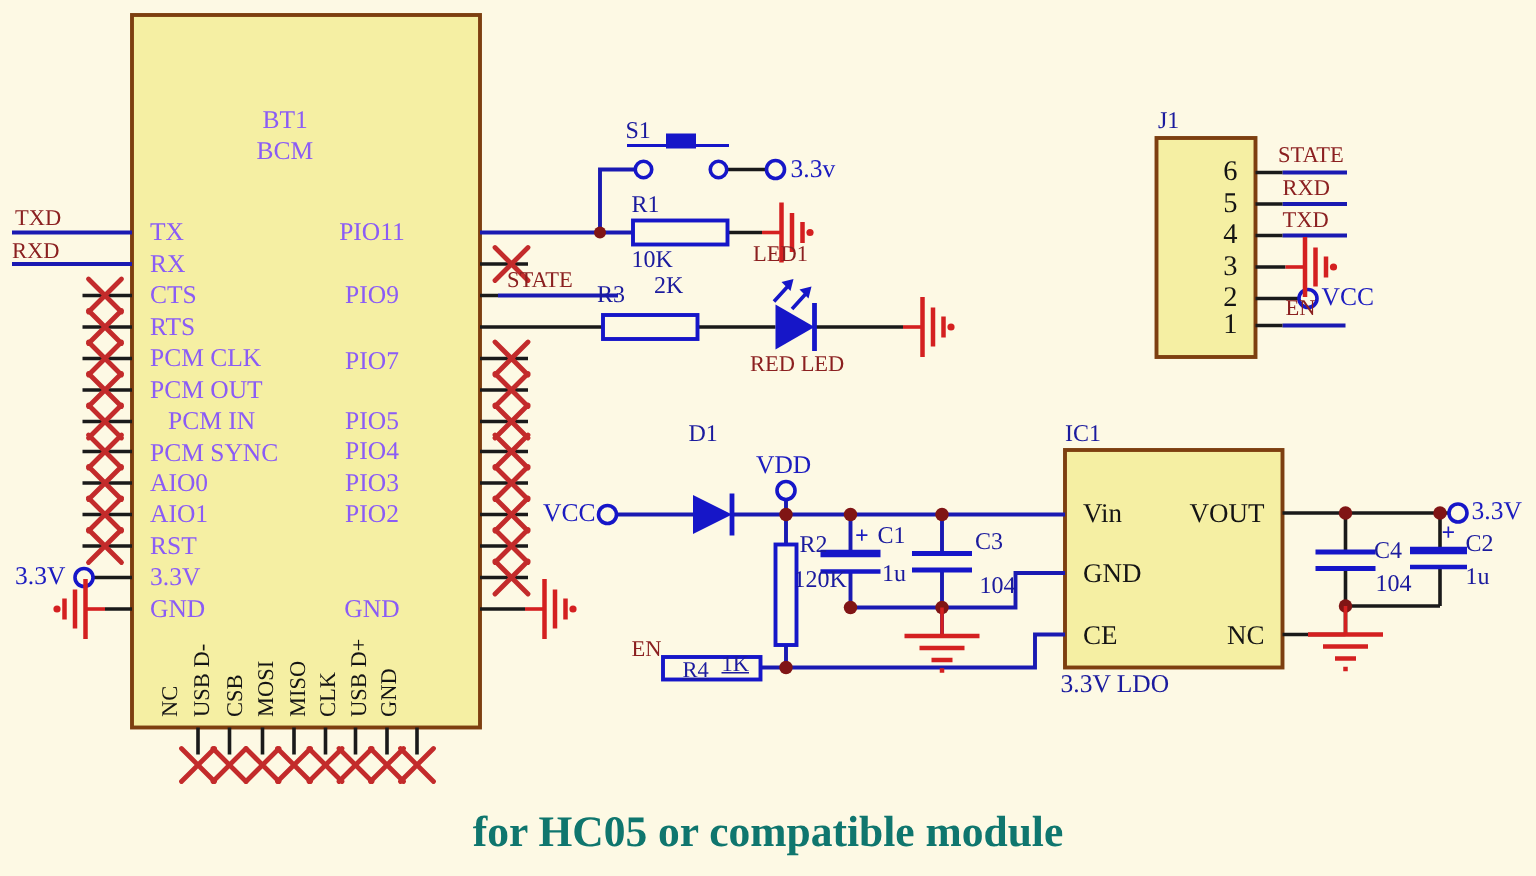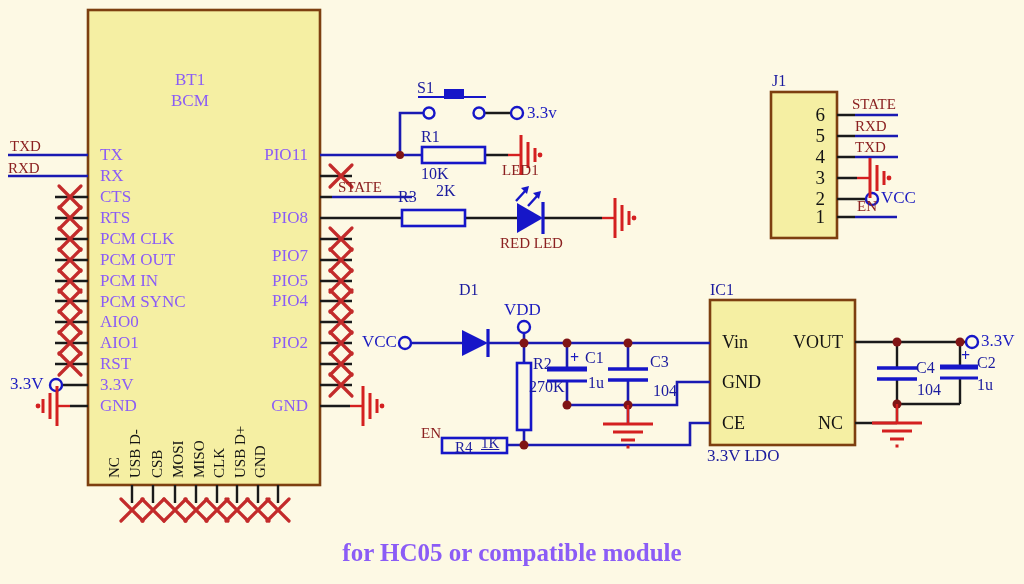--- a/index.html
+++ b/index.html
@@ -2,34 +2,34 @@
 <html><head>
 <meta charset="utf-8">
 <style>
   html,body{margin:0;padding:0;}
   body{width:1024px;height:584px;position:relative;background:#fdf9e4;overflow:hidden;
        font-family:"Liberation Serif",serif;}
   #canvas{position:absolute;left:0;top:0;width:1024px;height:584px;}
   svg{position:absolute;left:0;top:0;}
   .t{position:absolute;white-space:nowrap;line-height:20px;}
   .pin{font-size:17px;color:#8b5cf6;}
-  .pinr{width:120px;text-align:right;}
+  .pinr{width:120px;text-align:center;}
   .vpin{position:absolute;height:18px;line-height:18px;font-size:15px;color:#141414;
         white-space:nowrap;transform:rotate(-90deg);transform-origin:left bottom;}
   .ref{font-size:16px;color:#1b1b9e;}
   .refsm{font-size:15px;color:#1b1b9e;text-decoration:underline;}
   .net{font-size:15px;color:#8b2020;}
   .pwr{font-size:17px;color:#1c1cc0;}
   .plus{font-size:16px;font-weight:bold;color:#1c1cc0;line-height:16px;}
   .num{font-size:19px;color:#141414;width:30px;text-align:right;line-height:20px;}
   .icpin{font-size:18px;color:#141414;}
   .icpinr{width:80px;text-align:right;}
   .blu{color:#8b5cf6;}
   .title{position:absolute;left:0;right:0;top:539px;text-align:center;
-         font-size:25px;font-weight:bold;color:#8b5cf6;}
+         font-size:29px;font-weight:bold;color:#0f766e;}
   
   .wb{stroke:#1a1ab2;stroke-width:2.6;fill:none;}
   .wk{stroke:#1a1a1a;stroke-width:2.4;fill:none;}
   .cmp{stroke:#1616c8;stroke-width:2.6;fill:none;}
   .cmpf{fill:#1616c8;stroke:none;}
   .box{fill:#f5efa3;stroke:#7d3f10;stroke-width:2.6;}
   .xm{stroke:#c32b2b;stroke-width:3.2;fill:none;stroke-linecap:round;}
   .gr{stroke:#d42020;stroke-width:2.4;fill:none;}
   .grb{stroke:#d42020;stroke-width:3;fill:none;}
   .grf{fill:#d42020;}
@@ -211,33 +211,34 @@
 
 <span class="t ref blu" style="left:175px;top:70px;font-size:17px">BT1</span>
 <span class="t ref blu" style="left:171px;top:91px;font-size:17px">BCM</span>
 
 <span class="t pin" style="left:100px;top:145px">TX</span>
 <span class="t pin" style="left:100px;top:166px">RX</span>
 <span class="t pin" style="left:100px;top:187px">CTS</span>
 <span class="t pin" style="left:100px;top:208px">RTS</span>
 <span class="t pin" style="left:100px;top:229px">PCM CLK</span>
 <span class="t pin" style="left:100px;top:250px">PCM OUT</span>
-<span class="t pin" style="left:100px;top:271px">PCM IN</span>
+<span class="t pin" style="left:112px;top:271px">PCM IN</span>
 <span class="t pin" style="left:100px;top:292px">PCM SYNC</span>
 <span class="t pin" style="left:100px;top:312px">AIO0</span>
 <span class="t pin" style="left:100px;top:333px">AIO1</span>
 <span class="t pin" style="left:100px;top:354px">RST</span>
 <span class="t pin" style="left:100px;top:375px">3.3V</span>
 <span class="t pin" style="left:100px;top:396px">GND</span>
 
 <span class="t pin pinr" style="left:188px;top:145px">PIO11</span>
-<span class="t pin pinr" style="left:188px;top:208px">PIO8</span>
-<span class="t pin pinr" style="left:188px;top:246px">PIO7</span>
+<span class="t pin pinr" style="left:188px;top:187px">PIO9</span>
+<span class="t pin pinr" style="left:188px;top:231px">PIO7</span>
 <span class="t pin pinr" style="left:188px;top:271px">PIO5</span>
 <span class="t pin pinr" style="left:188px;top:291px">PIO4</span>
+<span class="t pin pinr" style="left:188px;top:312px">PIO3</span>
 <span class="t pin pinr" style="left:188px;top:333px">PIO2</span>
 <span class="t pin pinr" style="left:188px;top:396px">GND</span>
 
 <span class="vpin" style="left:123px;top:460px">NC</span>
 <span class="vpin" style="left:144px;top:460px">USB D-</span>
 <span class="vpin" style="left:166px;top:460px">CSB</span>
 <span class="vpin" style="left:187px;top:460px">MOSI</span>
 <span class="vpin" style="left:208px;top:460px">MISO</span>
 <span class="vpin" style="left:228px;top:460px">CLK</span>
 <span class="vpin" style="left:249px;top:460px">USB D+</span>
@@ -256,21 +257,21 @@
 <span class="t pwr" style="left:504px;top:300px">VDD</span>
 <span class="t pwr" style="left:981px;top:331px">3.3V</span>
 
 <span class="t ref" style="left:417px;top:78px">S1</span>
 <span class="t ref" style="left:421px;top:127px">R1</span>
 <span class="t ref" style="left:421px;top:164px">10K</span>
 <span class="t ref" style="left:398px;top:187px">R3</span>
 <span class="t ref" style="left:436px;top:181px">2K</span>
 <span class="t ref" style="left:459px;top:280px">D1</span>
 <span class="t ref" style="left:533px;top:354px">R2</span>
-<span class="t ref" style="left:529px;top:377px">270K</span>
+<span class="t ref" style="left:529px;top:377px">120K</span>
 <span class="t plus" style="left:570px;top:350px">+</span>
 <span class="t ref" style="left:585px;top:348px">C1</span>
 <span class="t ref" style="left:588px;top:373px">1u</span>
 <span class="t ref" style="left:650px;top:352px">C3</span>
 <span class="t ref" style="left:653px;top:381px">104</span>
 <span class="t refsm" style="left:455px;top:437px">R4</span>
 <span class="t refsm" style="left:481px;top:433px">1K</span>
 <span class="t ref" style="left:916px;top:358px">C4</span>
 <span class="t ref" style="left:917px;top:380px">104</span>
 <span class="t plus" style="left:961px;top:348px">+</span>

